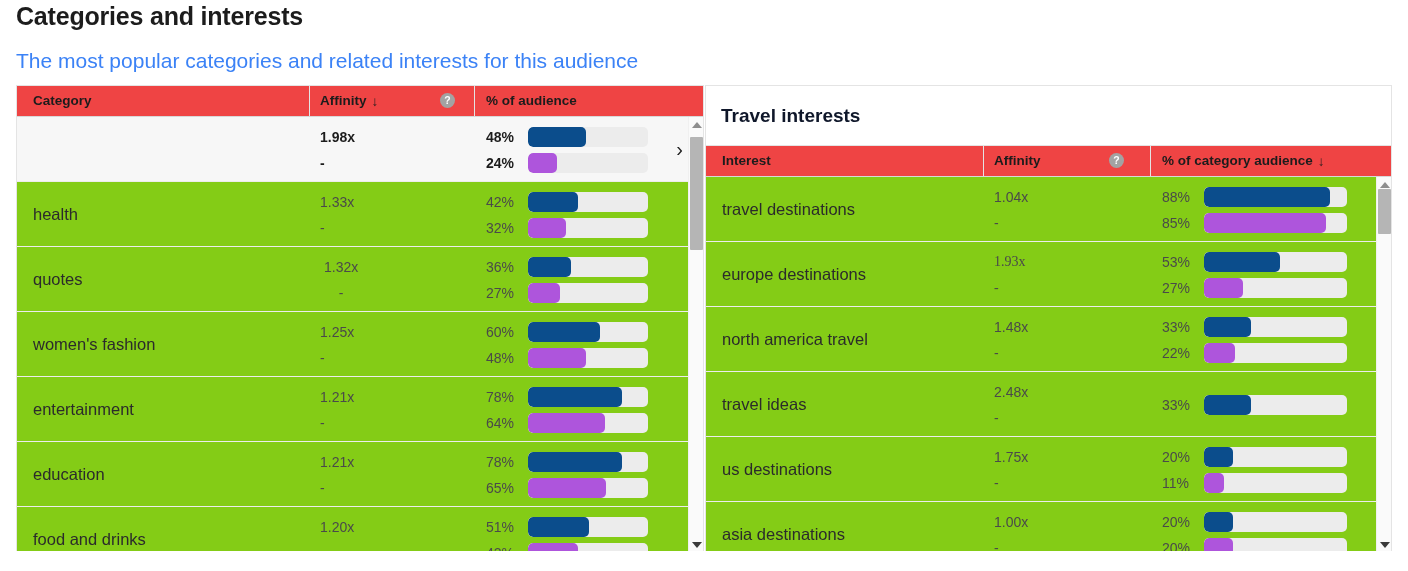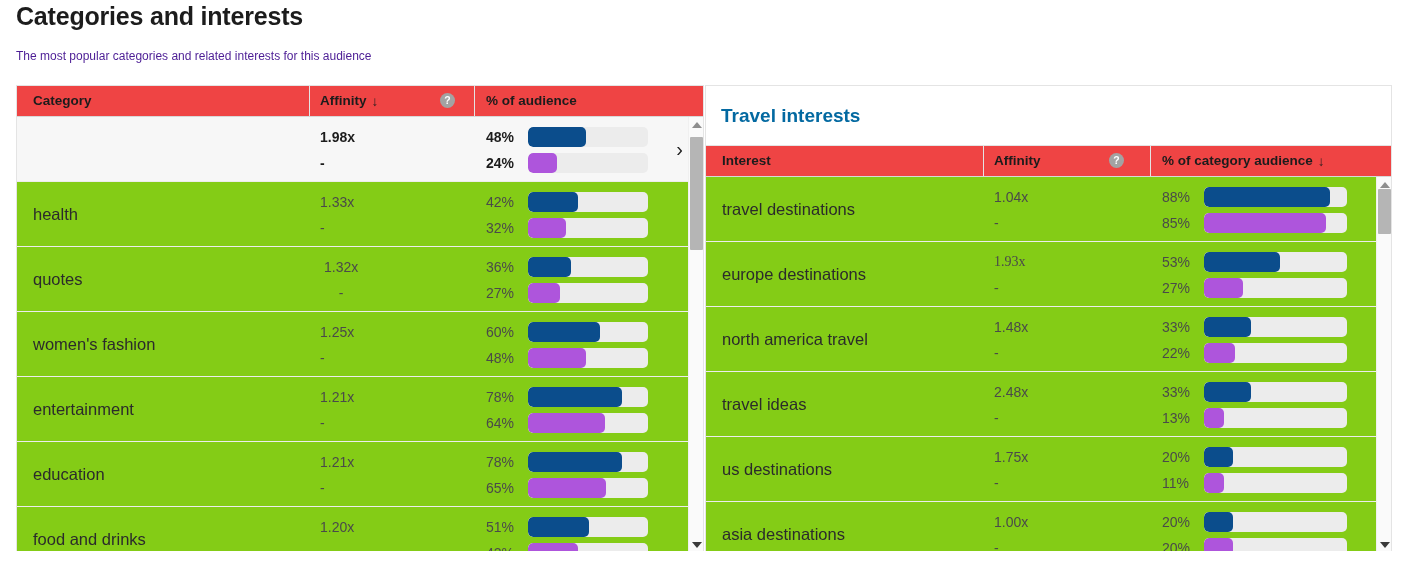--- a/index.html
+++ b/index.html
@@ -16,41 +16,41 @@
   .page { position: relative; width: 1408px; height: 571px; background: #fff; padding-left: 11px; }
 
   
   .page-title {
     position: absolute; left: 16px; top: 2px;
     font-size: 25px; font-weight: bold; letter-spacing: -0.2px;
     color: #1c1c1c; white-space: nowrap;
   }
   .page-subtitle {
     position: absolute; left: 16px; top: 49px;
-    font-size: 12px; color: #4c1d95; white-space: nowrap;
+    font-size: 21px; color: #3b82f6; white-space: nowrap;
   }
 
   
   .panel-left {
     position: absolute; left: 16px; top: 85px;
     width: 688px; height: 466px;
     border: 1px solid #e4e4e4; border-bottom: none;
     background: #fff; overflow: hidden;
   }
   .panel-right {
     position: absolute; left: 705px; top: 85px;
     width: 687px; height: 466px;
     border: 1px solid #e4e4e4; border-bottom: none;
     background: #fff; overflow: hidden;
   }
 
   .panel-heading {
     height: 60px; line-height: 60px;
     padding-left: 15px;
-    font-size: 19px; font-weight: bold; color: #0369a1;
+    font-size: 19px; font-weight: bold; color: #0f172a;
     border-bottom: 1px solid #e4e4e4;
     white-space: nowrap;
   }
 
   
   .thead {
     position: relative;
     height: 31px;
     border-bottom: 1px solid #d8d8d8;
     background: #ef4444;
@@ -429,26 +429,20 @@
               <div class="aff-val">2.48x</div>
               <div class="aff-sub">-</div>
             </div>
             <div class="cell-bars" style="left: 456px;">
               <div class="barline">
                 <div class="barpct">33%</div>
                 <div class="track" style="width: 143px;">
                   <div class="fill blue" style="width: 47.19px;"></div>
                 </div>
               </div>
-              <div class="barline">
-                <div class="barpct">13%</div>
-                <div class="track" style="width: 143px;">
-                  <div class="fill purple" style="width: 20px;"></div>
-                </div>
-              </div>
             </div>
           </div>
           <div class="row">
             <div class="cell-name" style="width: 277px;">us destinations</div>
             <div class="cell-aff" style="left: 288px;">
               <div class="aff-val">1.75x</div>
               <div class="aff-sub">-</div>
             </div>
             <div class="cell-bars" style="left: 456px;">
               <div class="barline">

